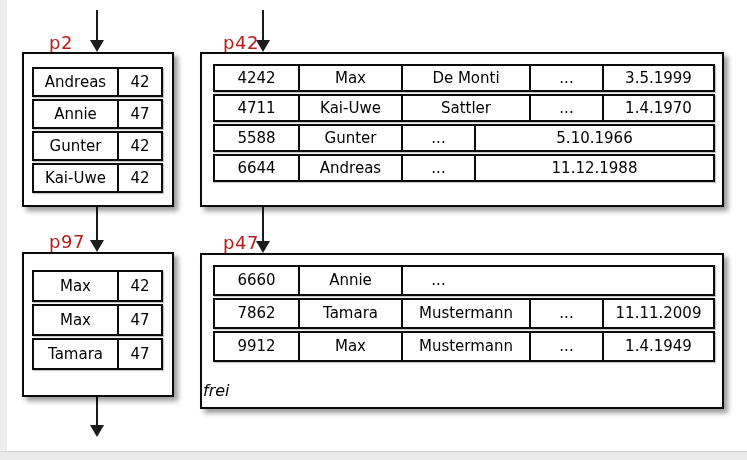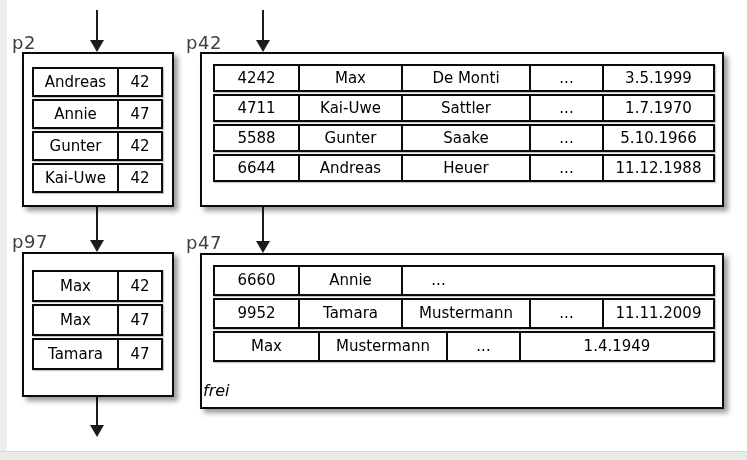--- a/index.html
+++ b/index.html
@@ -3,21 +3,21 @@
 <meta charset="utf-8">
 <style>
   html,body{margin:0;padding:0;background:#ffffff;}
   .canvas{
     position:relative;width:747px;height:460px;background:#ffffff;overflow:hidden;
     font-family:"DejaVu Sans","Liberation Sans",sans-serif;color:#000;
   }
   .edge-left{position:absolute;left:0;top:0;width:7px;height:460px;background:#eeeeee;}
   .bottom-strip{position:absolute;left:0;top:451px;width:747px;height:9px;background:#eaeaea;border-top:1px solid #d6d6d6;}
 
-  .page-label{position:absolute;font-size:18px;line-height:19px;color:#404040;letter-spacing:0.5px;}
+  .page-label{position:absolute;font-size:18px;line-height:19px;color:#b91c1c;letter-spacing:0.5px;margin-left:37px;}
 
   .page-box{
     position:absolute;background:#ffffff;border:2px solid #0a0a0a;box-sizing:border-box;
     box-shadow:4px 4px 5px rgba(0,0,0,0.40);
   }
 
   .tbl{position:absolute;}
   .trow{
     display:flex;box-sizing:border-box;border:2px solid #0a0a0a;background:#fff;
     margin-bottom:2px;box-shadow:1px 1px 1px rgba(0,0,0,0.22);
@@ -104,33 +104,31 @@
         <div class="cell c1">Max</div>
         <div class="cell c2">De Monti</div>
         <div class="cell c3">...</div>
         <div class="cell c4">3.5.1999</div>
       </div>
       <div class="trow">
         <div class="cell c0">4711</div>
         <div class="cell c1">Kai-Uwe</div>
         <div class="cell c2">Sattler</div>
         <div class="cell c3">...</div>
-        <div class="cell c4">1.7.1970</div>
+        <div class="cell c4">1.4.1970</div>
       </div>
       <div class="trow">
         <div class="cell c0">5588</div>
         <div class="cell c1">Gunter</div>
-        <div class="cell c2">Saake</div>
         <div class="cell c3">...</div>
         <div class="cell c4">5.10.1966</div>
       </div>
       <div class="trow">
         <div class="cell c0">6644</div>
         <div class="cell c1">Andreas</div>
-        <div class="cell c2">Heuer</div>
         <div class="cell c3">...</div>
         <div class="cell c4">11.12.1988</div>
       </div>
     </div>
   </div>
 
   <div class="page-box" style="left:22px;top:252px;width:152px;height:145px;">
     <div class="tbl t-small t-p97" style="left:8px;top:16px;">
       <div class="trow">
         <div class="cell c-name">Max</div>
@@ -148,27 +146,28 @@
   </div>
 
   <div class="page-box" style="left:200px;top:253px;width:524px;height:156px;">
     <div class="tbl t-wide t-p47" style="left:11px;top:10px;">
       <div class="trow">
         <div class="cell c0">6660</div>
         <div class="cell c1">Annie</div>
         <div class="cell c3">...</div>
       </div>
       <div class="trow">
-        <div class="cell c0">9952</div>
+        <div class="cell c0">7862</div>
         <div class="cell c1">Tamara</div>
         <div class="cell c2">Mustermann</div>
         <div class="cell c3">...</div>
         <div class="cell c4">11.11.2009</div>
       </div>
       <div class="trow">
+        <div class="cell c0">9912</div>
         <div class="cell c1">Max</div>
         <div class="cell c2">Mustermann</div>
         <div class="cell c3">...</div>
         <div class="cell c4">1.4.1949</div>
       </div>
     </div>
     <div class="frei">frei</div>
   </div>
 
 </div>

